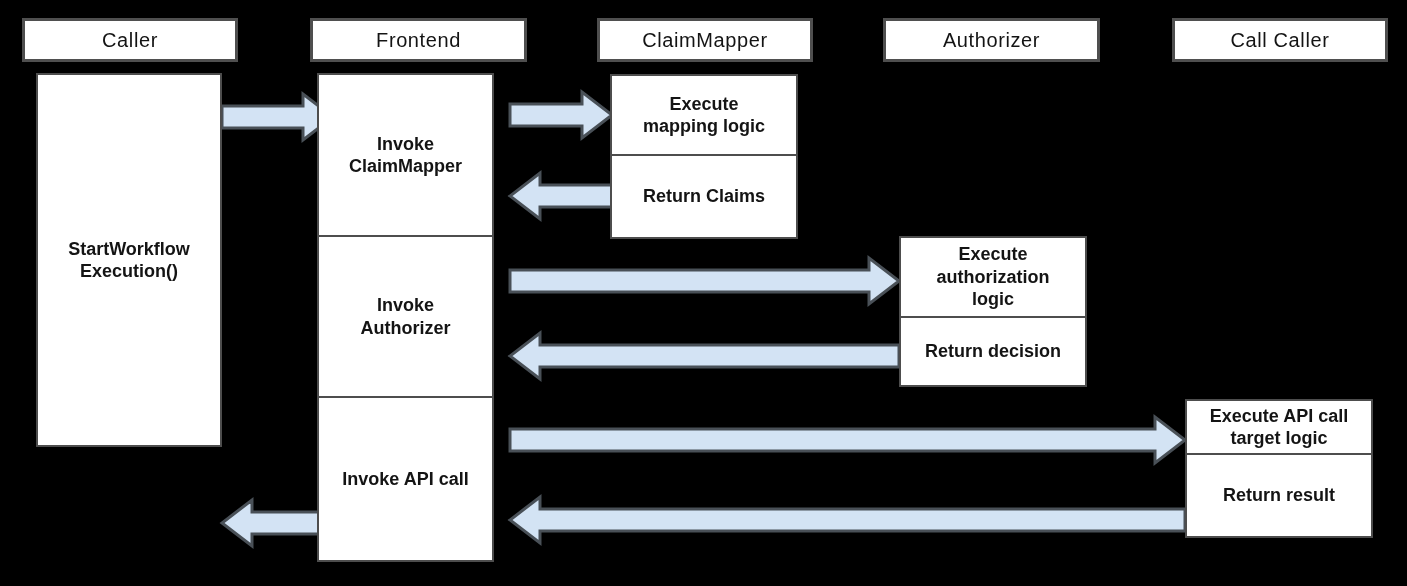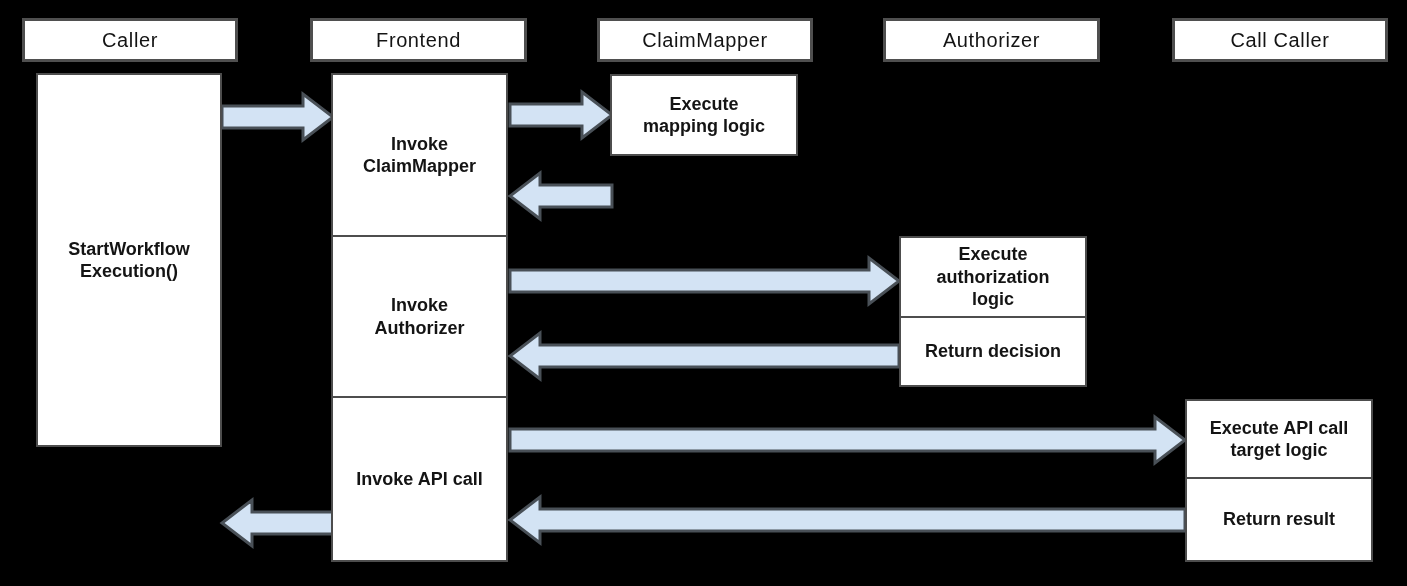--- a/index.html
+++ b/index.html
@@ -87,54 +87,57 @@
     <span class="hdr-label">Call Caller</span>
   </div>
 
   <div class="col" style="left:36px;top:73px;width:186px">
     <div class="box" style="height:374px">
       <span class="box-label">StartWorkflow
 Execution()</span>
     </div>
   </div>
 
-  <div class="col" style="left:331px;top:73px;width:177px">
+  <div class="col" style="left:317px;top:73px;width:177px">
     <div class="box" style="height:164px">
       <span class="box-label">Invoke
 ClaimMapper</span>
     </div>
     <div class="box" style="height:163px">
       <span class="box-label">Invoke
 Authorizer</span>
     </div>
     <div class="box" style="height:166px">
       <span class="box-label">Invoke API call</span>
     </div>
   </div>
 
   <div class="col" style="left:610px;top:74px;width:188px">
     <div class="box" style="height:82px">
       <span class="box-label">Execute
 mapping logic</span>
     </div>
+    <div class="box" style="height:85px">
+      <span class="box-label">Return Claims</span>
+    </div>
   </div>
 
   <div class="col" style="left:899px;top:236px;width:188px">
     <div class="box" style="height:82px">
       <span class="box-label">Execute
 authorization
 logic</span>
     </div>
     <div class="box" style="height:71px">
       <span class="box-label">Return decision</span>
     </div>
   </div>
 
   <div class="col" style="left:1185px;top:399px;width:188px">
-    <div class="box" style="height:80px">
+    <div class="box" style="height:56px">
       <span class="box-label">Execute API call
 target logic</span>
     </div>
     <div class="box" style="height:85px">
       <span class="box-label">Return result</span>
     </div>
   </div>
 
 </div>
 

